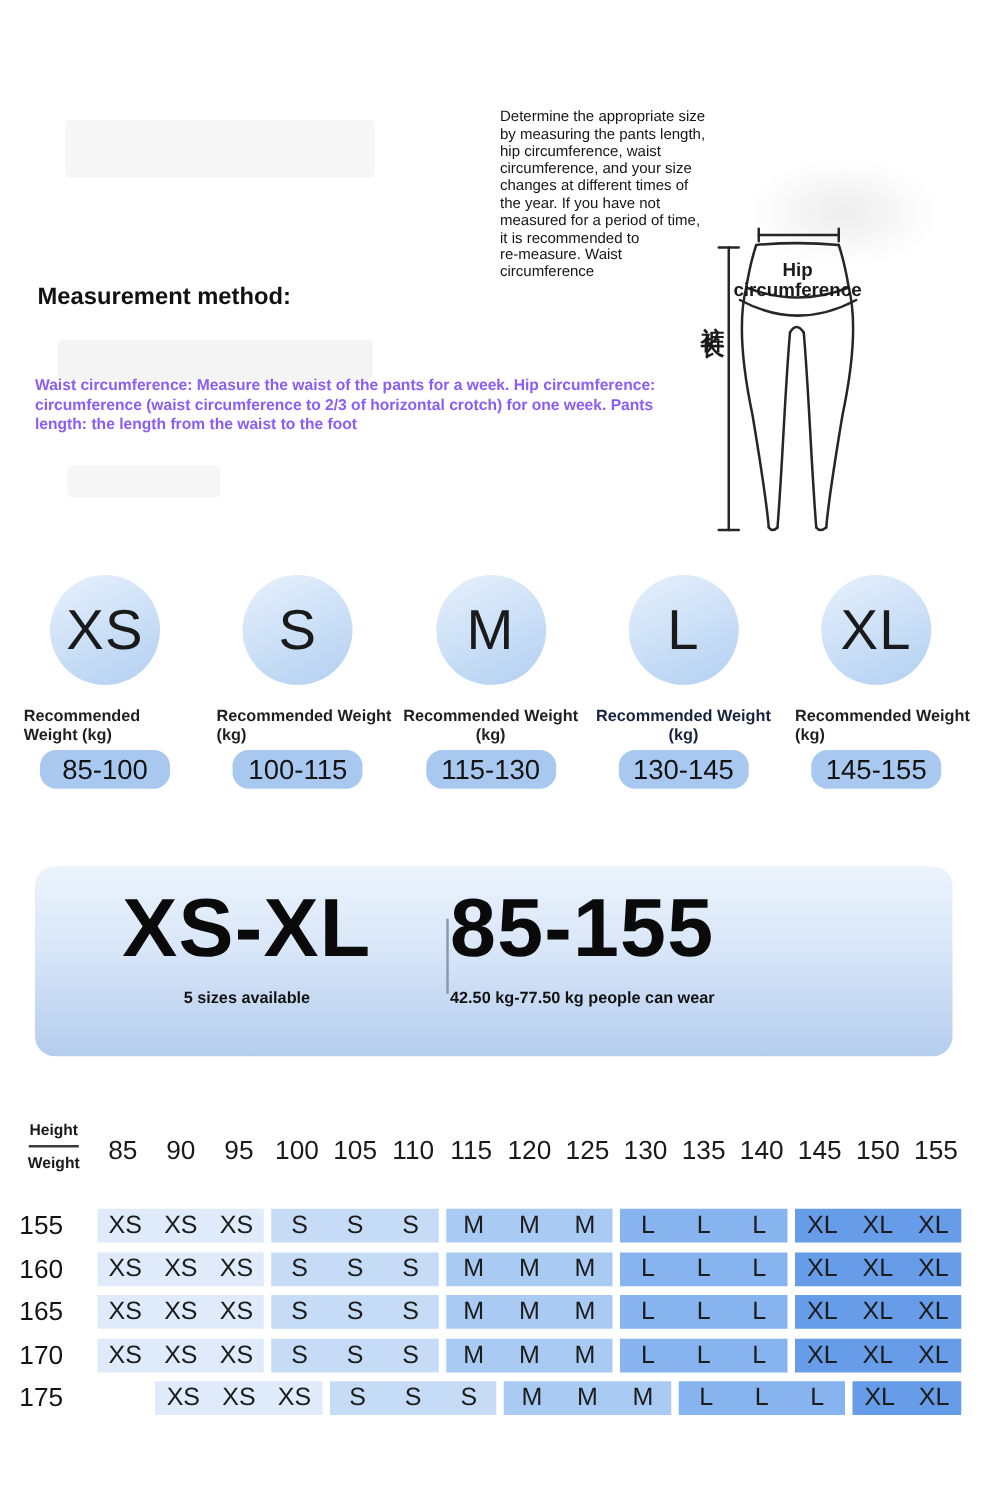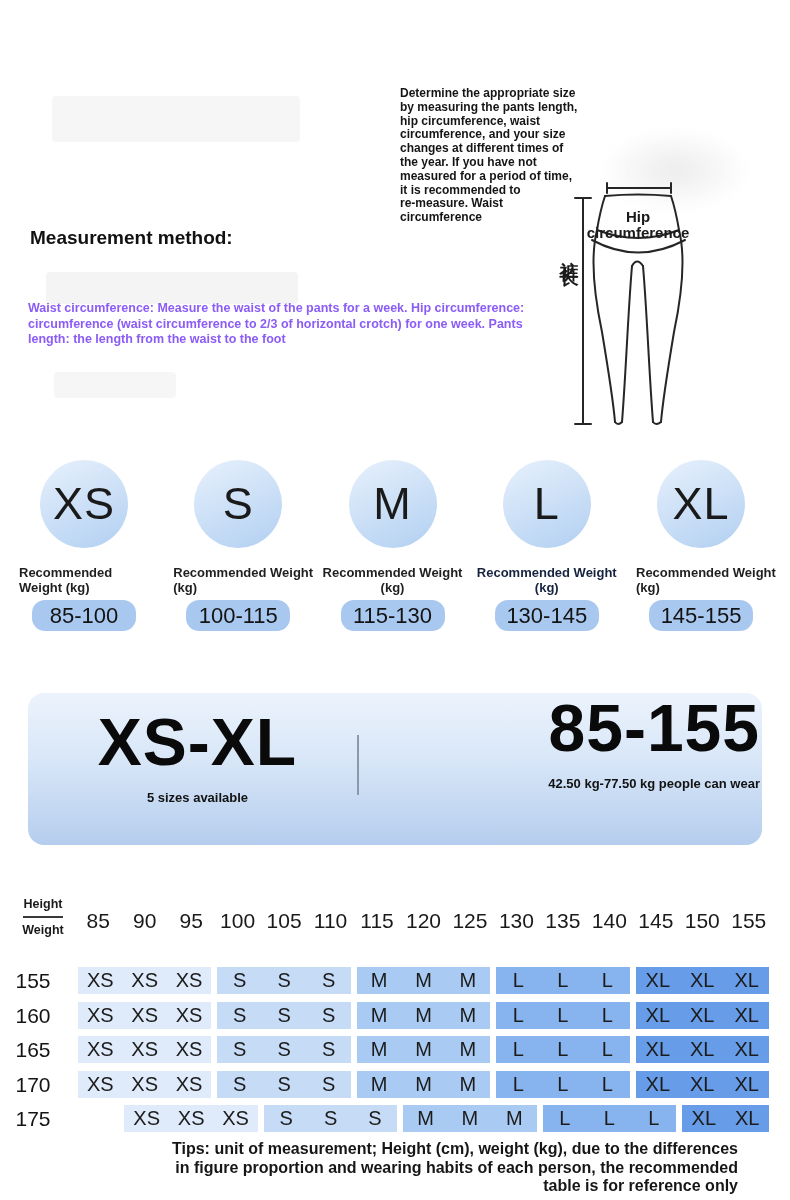--- a/index.html
+++ b/index.html
@@ -14,21 +14,21 @@
   #g3 { left: 54px; top: 372px; width: 122px; height: 26px; }
   #g4 { left: 600px; top: 128px; width: 150px; height: 84px;
         background: radial-gradient(closest-side, #d9d9d9, transparent); opacity:.5; filter: blur(6px); }
 
   .title {
     position: absolute; top: 26px; left: 0; right: 0; text-align: center;
     font-size: 34px; font-weight: bold; color: #0d0d0d;
   }
   .intro {
     position: absolute; left: 400px; top: 87px; width: 196px;
-    font-size: 12px; font-weight: bold; line-height: 13.8px; white-space: pre-line; color:#151515;
+    font-size: 12px; font-weight: normal; line-height: 13.8px; white-space: pre-line; color:#151515;
   }
   .mheading { position: absolute; left: 30px; top: 227px; font-size: 19px; font-weight: bold; }
   .mdesc {
     position: absolute; left: 28px; top: 301px; width: 566px;
     font-size: 12.5px; font-weight: bold; line-height: 15.6px; white-space: pre-line; color:#8b5cf6;
   }
 
   .pants { position: absolute; left: 556px; top: 172px; width: 148px; height: 268px; }
   .pants svg { width: 100%; height: 100%; }
   .hip-label {
@@ -61,21 +61,21 @@
   .size-pill {
     margin-top: 5px; width: 104px; height: 31px; border-radius: 13px; background: #a9c8f0;
     display: flex; align-items: center; justify-content: center; font-size: 22px; color: #131313;
   }
 
   .summary-box {
     position: absolute; left: 28px; top: 693px; width: 734px; height: 152px; border-radius: 16px;
     background: linear-gradient(180deg, #ecf3fc 0%, #d9e7f8 42%, #b5cdee 100%);
   }
   .sum-left  { position: absolute; left: 62px;  top: 14px; width: 215px; text-align: center; }
-  .sum-right { position: absolute; left: 332px; top: 0; width: 400px; text-align: right; }
+  .sum-right { position: absolute; left: 332px; top: 14px; width: 400px; text-align: left; }
   .sum-big { font-size: 66px; font-weight: bold; line-height: 70px; color: #0a0a0a; letter-spacing: 1px; }
   .sum-cap { margin-top: 13px; font-size: 13px; font-weight: bold; color: #121212; }
   .divider { position: absolute; left: 329px; top: 42px; width: 2px; height: 60px; background: #8b99ad; }
 
   .size-table { position: absolute; left: 0; top: 888px; width: 790px; height: 250px; }
   .axis { position: absolute; left: 20px; top: 9px; width: 46px; text-align: center;
           font-size: 12.5px; font-weight: bold; color:#1a1a1a; }
   .axis-line { height: 1.5px; background: #3a3a3a; margin: 5px 3px; }
   .cols { position: absolute; left: 75px; top: 21px; width: 697px;
           display: grid; grid-template-columns: repeat(15, 1fr); }
@@ -367,17 +367,14 @@
             </div>
             <div class="band" style="grid-column: 14 / span 2; background: rgb(102, 156, 232);">
               <span>XL</span>
               <span>XL</span>
             </div>
           </div>
         </div>
       </div>
   </div>
 
-  <div class="tips">Tips: unit of measurement; Height (cm), weight (kg), due to the differences
-in figure proportion and wearing habits of each person, the recommended
-table is for reference only</div>
 
 </div>
 
 </body></html>

